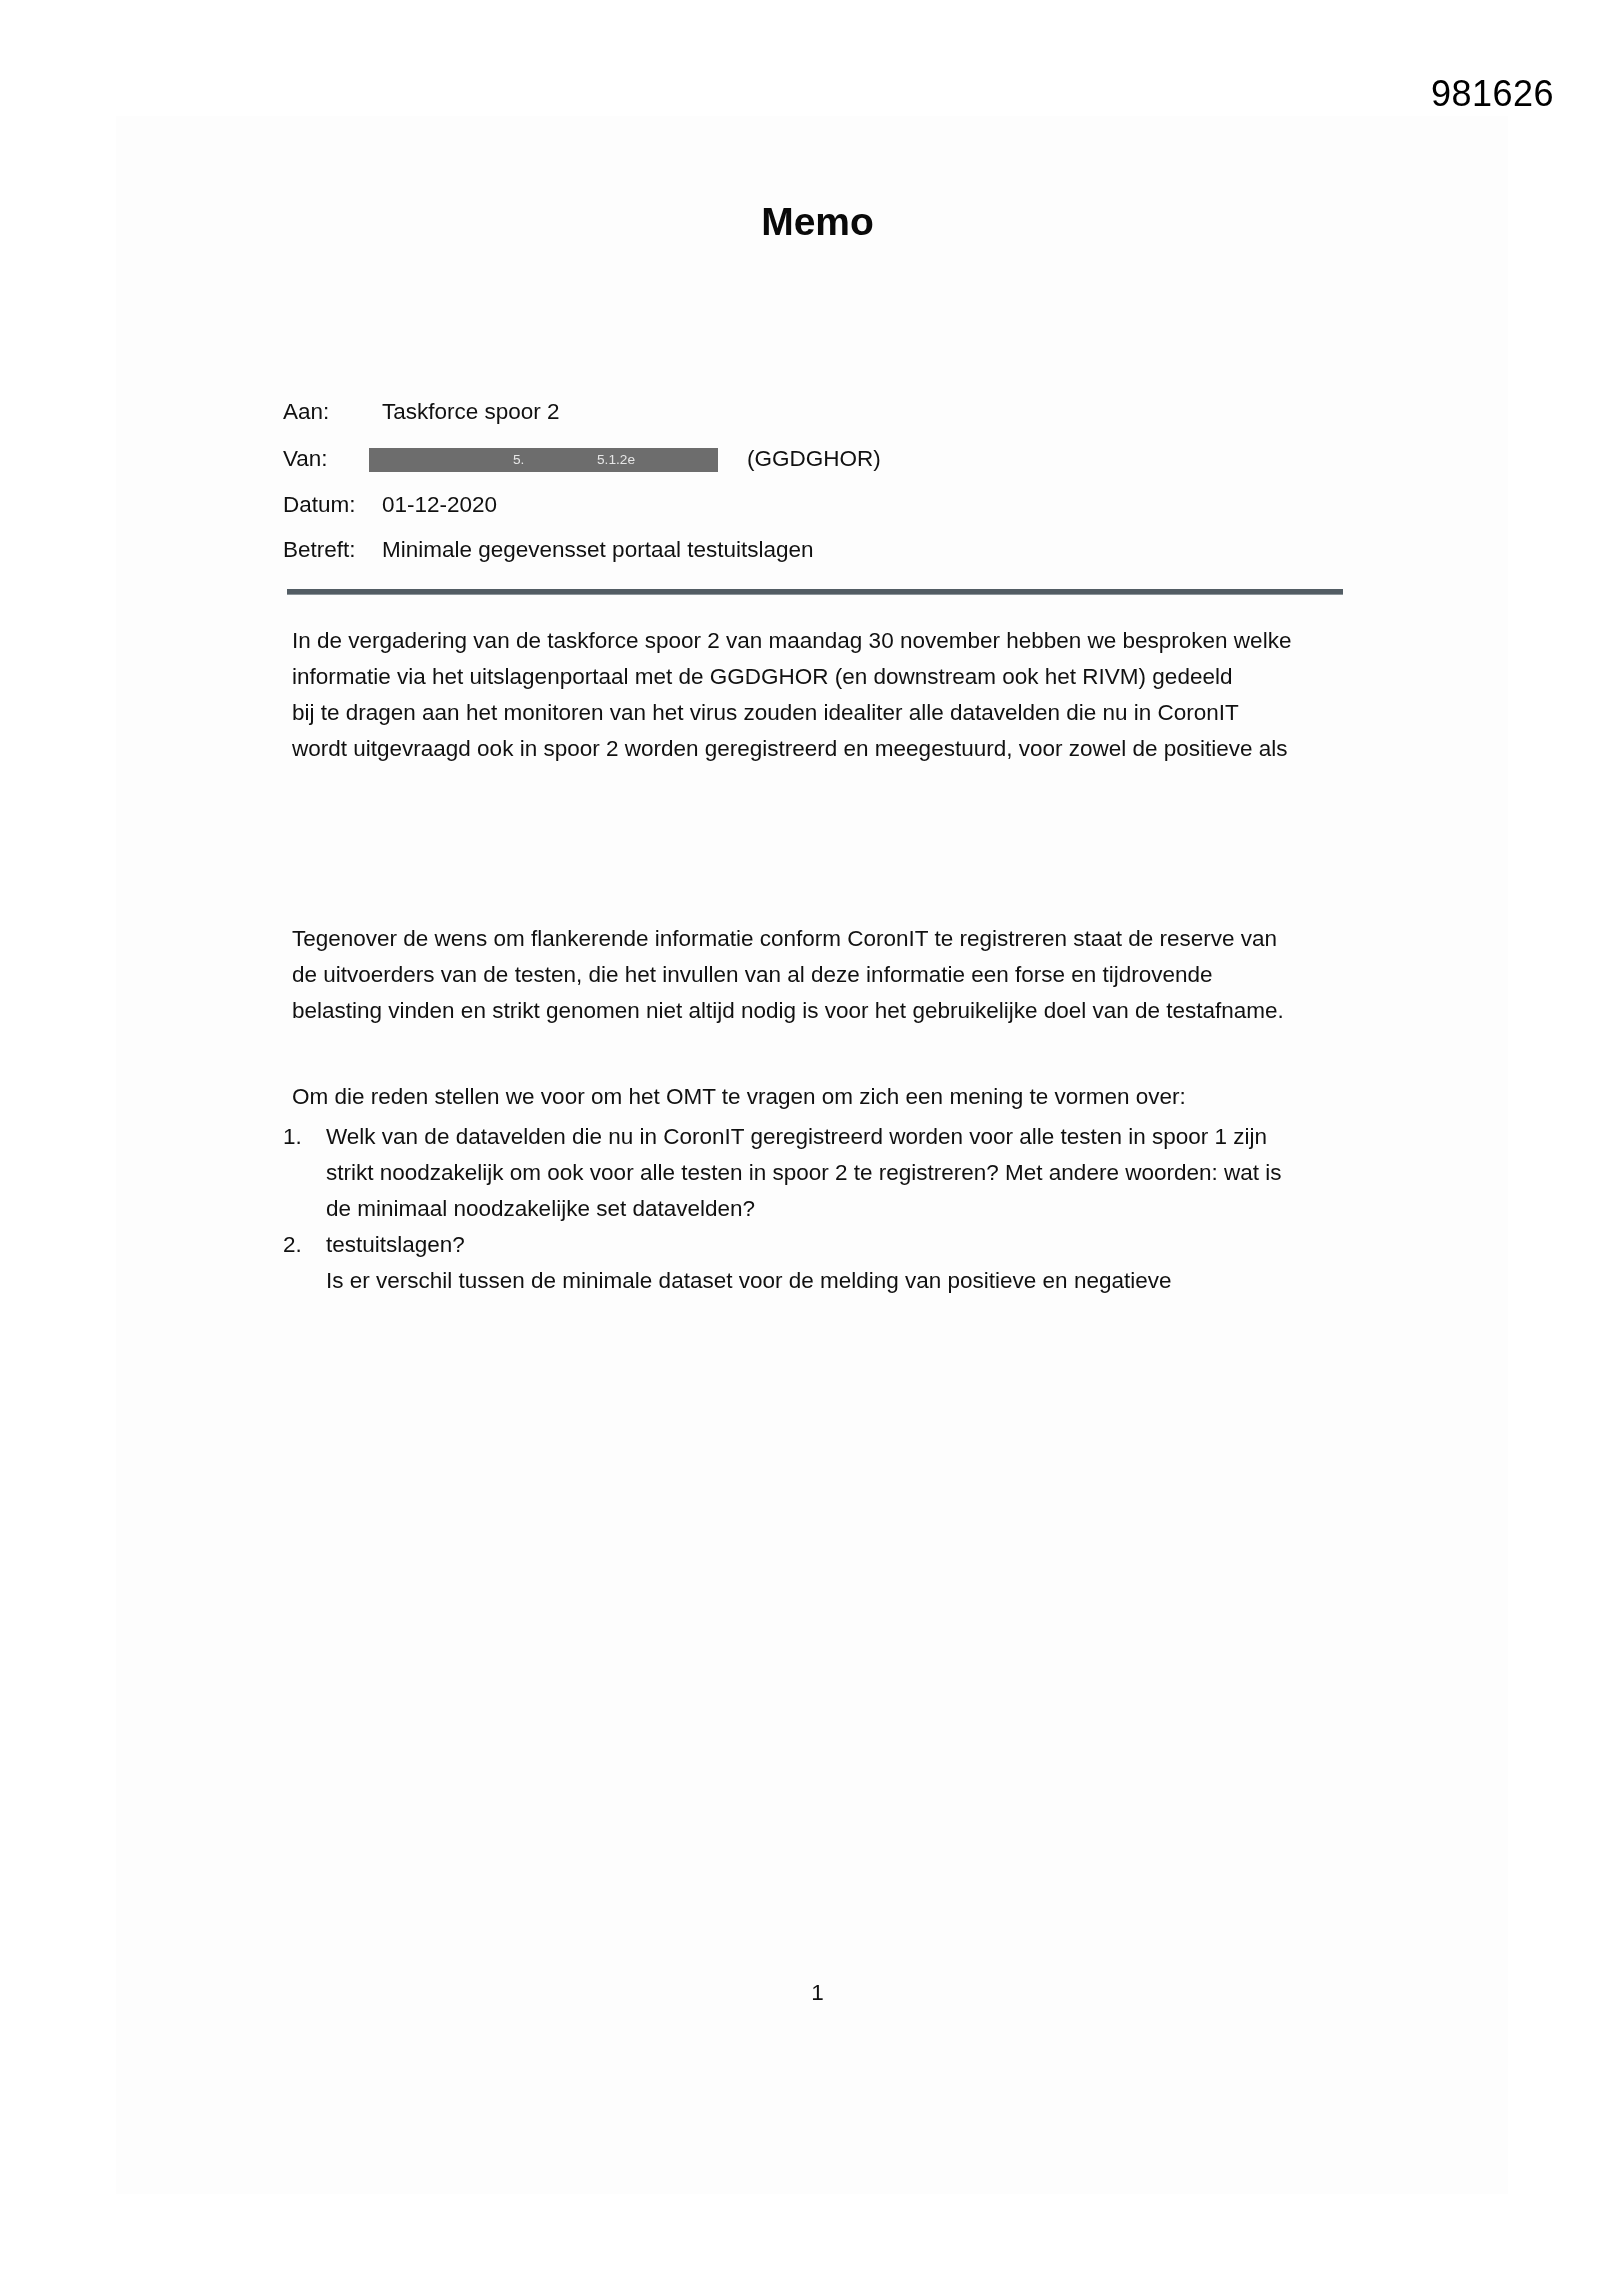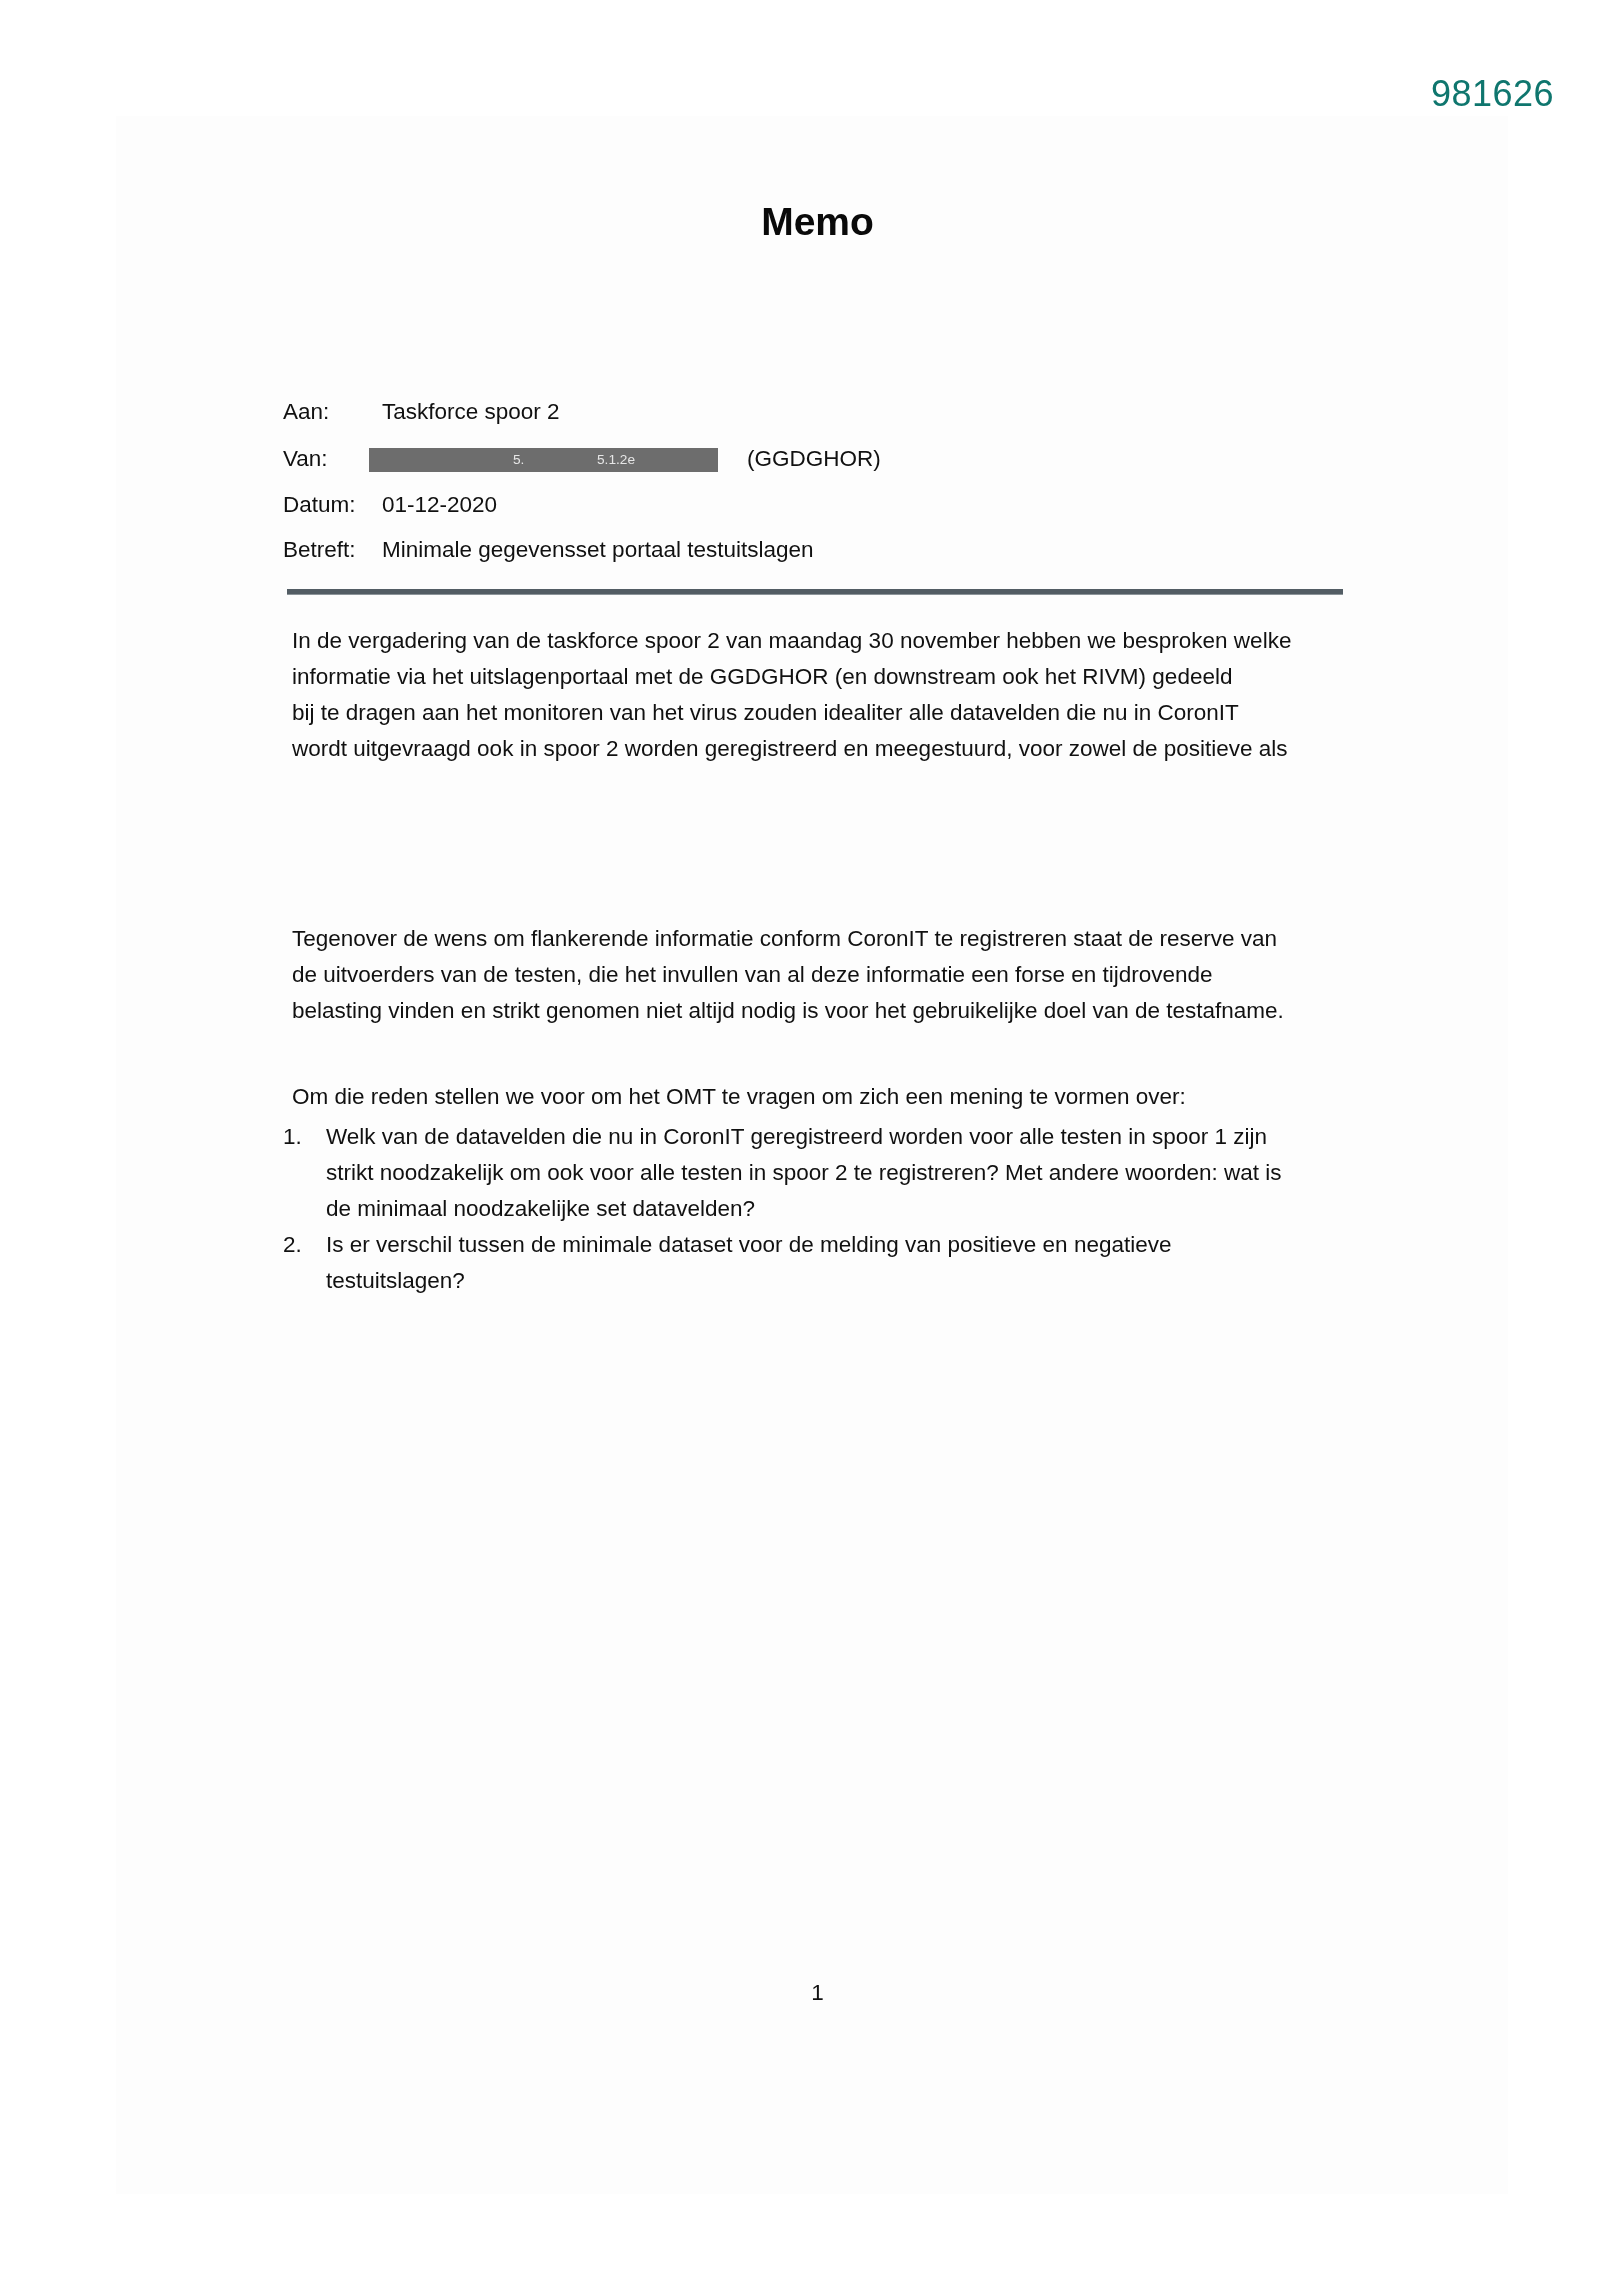--- a/index.html
+++ b/index.html
@@ -22,21 +22,21 @@
       width: 1392px;
       height: 2078px;
       background: #fdfdfd;
     }
     .doc-id {
       position: absolute;
       left: 1431px;
       top: 73px;
       font-size: 36px;
       letter-spacing: 0.5px;
-      color: #0f766e;
+      color: #000000;
     }
     .title {
       position: absolute;
       left: 0;
       width: 1635px;
       top: 200px;
       text-align: center;
       font-weight: bold;
       font-size: 39px;
       color: #0a0a0a;
@@ -179,19 +179,19 @@
 
 <ol class="list" style="top:1119px;">
   <li class="list-item">
     <span class="list-num">1.</span>
     <span class="line">Welk van de datavelden die nu in CoronIT geregistreerd worden voor alle testen in spoor 1 zijn</span>
     <span class="line">strikt noodzakelijk om ook voor alle testen in spoor 2 te registreren? Met andere woorden: wat is</span>
     <span class="line">de minimaal noodzakelijke set datavelden?</span>
   </li>
   <li class="list-item">
     <span class="list-num">2.</span>
+    <span class="line">testuitslagen?</span>
     <span class="line">Is er verschil tussen de minimale dataset voor de melding van positieve en negatieve</span>
-    <span class="line">testuitslagen?</span>
   </li>
 </ol>
 
 <div class="page-number">1</div>
 
 
 </body></html>

